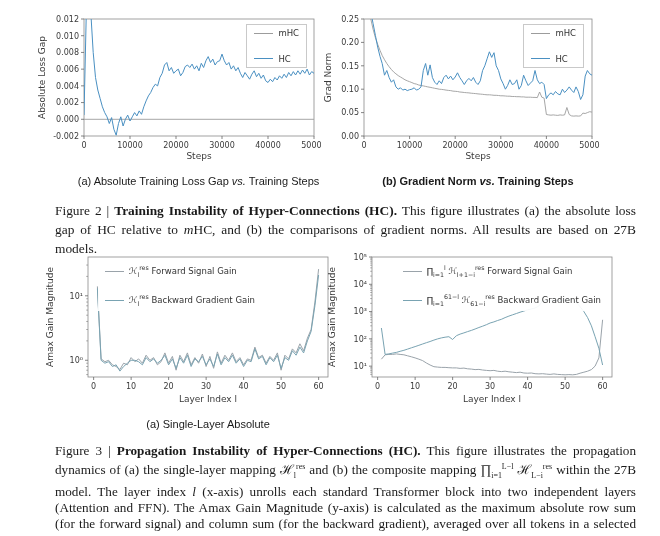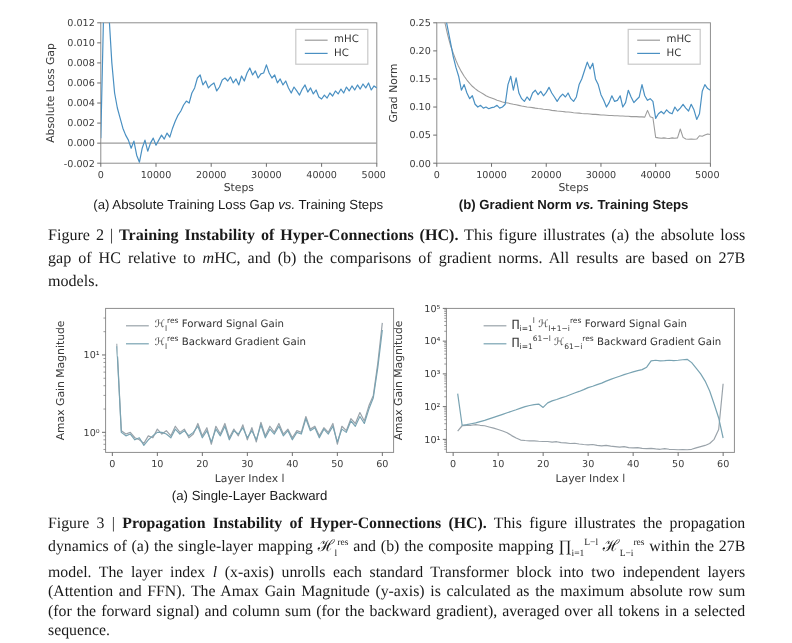--- a/index.html
+++ b/index.html
@@ -3,30 +3,30 @@
 <meta charset="utf-8">
 <style>
   html,body{margin:0;padding:0;background:#fff;}
   .page{position:relative;width:660px;height:536px;background:#ffffff;overflow:hidden;
         font-family:"Liberation Serif",serif;color:#1a1a1a;}
   .subplot{position:absolute;}
   .subplot svg{display:block;}
   svg text{font-family:"DejaVu Sans",sans-serif;fill:#3a3a3a;}
   svg .tick{font-size:8px;}
   svg .axis-label{font-size:9px;}
-  .legend{position:absolute;display:flex;flex-direction:column;gap:1px;
+  .legend{position:absolute;display:flex;flex-direction:column;gap:15px;
           font-family:"DejaVu Sans",sans-serif;font-size:8.5px;color:#333;
           background:rgba(255,255,255,.92);padding:3px 7px;line-height:1.25;}
   .legend.boxed{border:1px solid #c9c9c9;}
   .legend-row{display:flex;align-items:center;gap:5px;white-space:nowrap;}
   .legend-line{display:inline-block;width:19px;height:0;border-top:1.4px solid #999;flex:none;}
   .legend-label sup,.legend-label sub{font-size:6.3px;}
   .subcap{font-family:"Liberation Sans",sans-serif;font-size:11px;color:#1a1a1a;
-          text-align:center;margin-top:3px;}
-  .caption{position:absolute;font-size:13.4px;line-height:19px;text-align:justify;margin:0;}
+          text-align:center;margin-top:13px;}
+  .caption{position:absolute;font-size:13.4px;line-height:19px;text-align:justify;margin:15px;}
   .caption.tight{font-size:13.2px;line-height:15.9px;}
   .caption b{font-weight:bold;}
   .caption i,.subcap i{font-style:italic;}
   .caption sup,.caption sub{font-size:0.6em;}
 </style>
 </head>
 <body>
 
 <div class="page">
 
@@ -178,21 +178,21 @@
     <div class="legend" style="top:8px;left:54px;">
         <div class="legend-row">
           <span class="legend-line" style="border-top-color: rgb(154, 163, 170);"></span>
           <span class="legend-label"><span>ℋ</span><sub>l</sub><sup>res</sup><span> Forward Signal Gain</span></span>
         </div>
         <div class="legend-row">
           <span class="legend-line" style="border-top-color: rgb(121, 163, 178);"></span>
           <span class="legend-label"><span>ℋ</span><sub>l</sub><sup>res</sup><span> Backward Gradient Gain</span></span>
         </div>
       </div>
-    <figcaption class="subcap" style="padding-left:36px;"><span>(a) Single-Layer Backward</span></figcaption>
+    <figcaption class="subcap" style="padding-left:36px;"><span>(a) Single-Layer Absolute</span></figcaption>
   </figure>
 
   <figure class="subplot" style="left:326px;top:247px;width:296px;margin:0;">
     <svg width="296" height="158">
         <clipPath id="clip-fig3b">
           <rect x="46" y="10" width="240" height="120"></rect>
         </clipPath>
         <rect x="46" y="10" width="240" height="120" fill="none" stroke="#8a8a8a" stroke-width="0.8"></rect>
         <line x1="51.625" y1="130" x2="51.625" y2="133" stroke="#666" stroke-width="0.8"></line>
         <text x="51.625" y="142" text-anchor="middle" class="tick">0</text>

